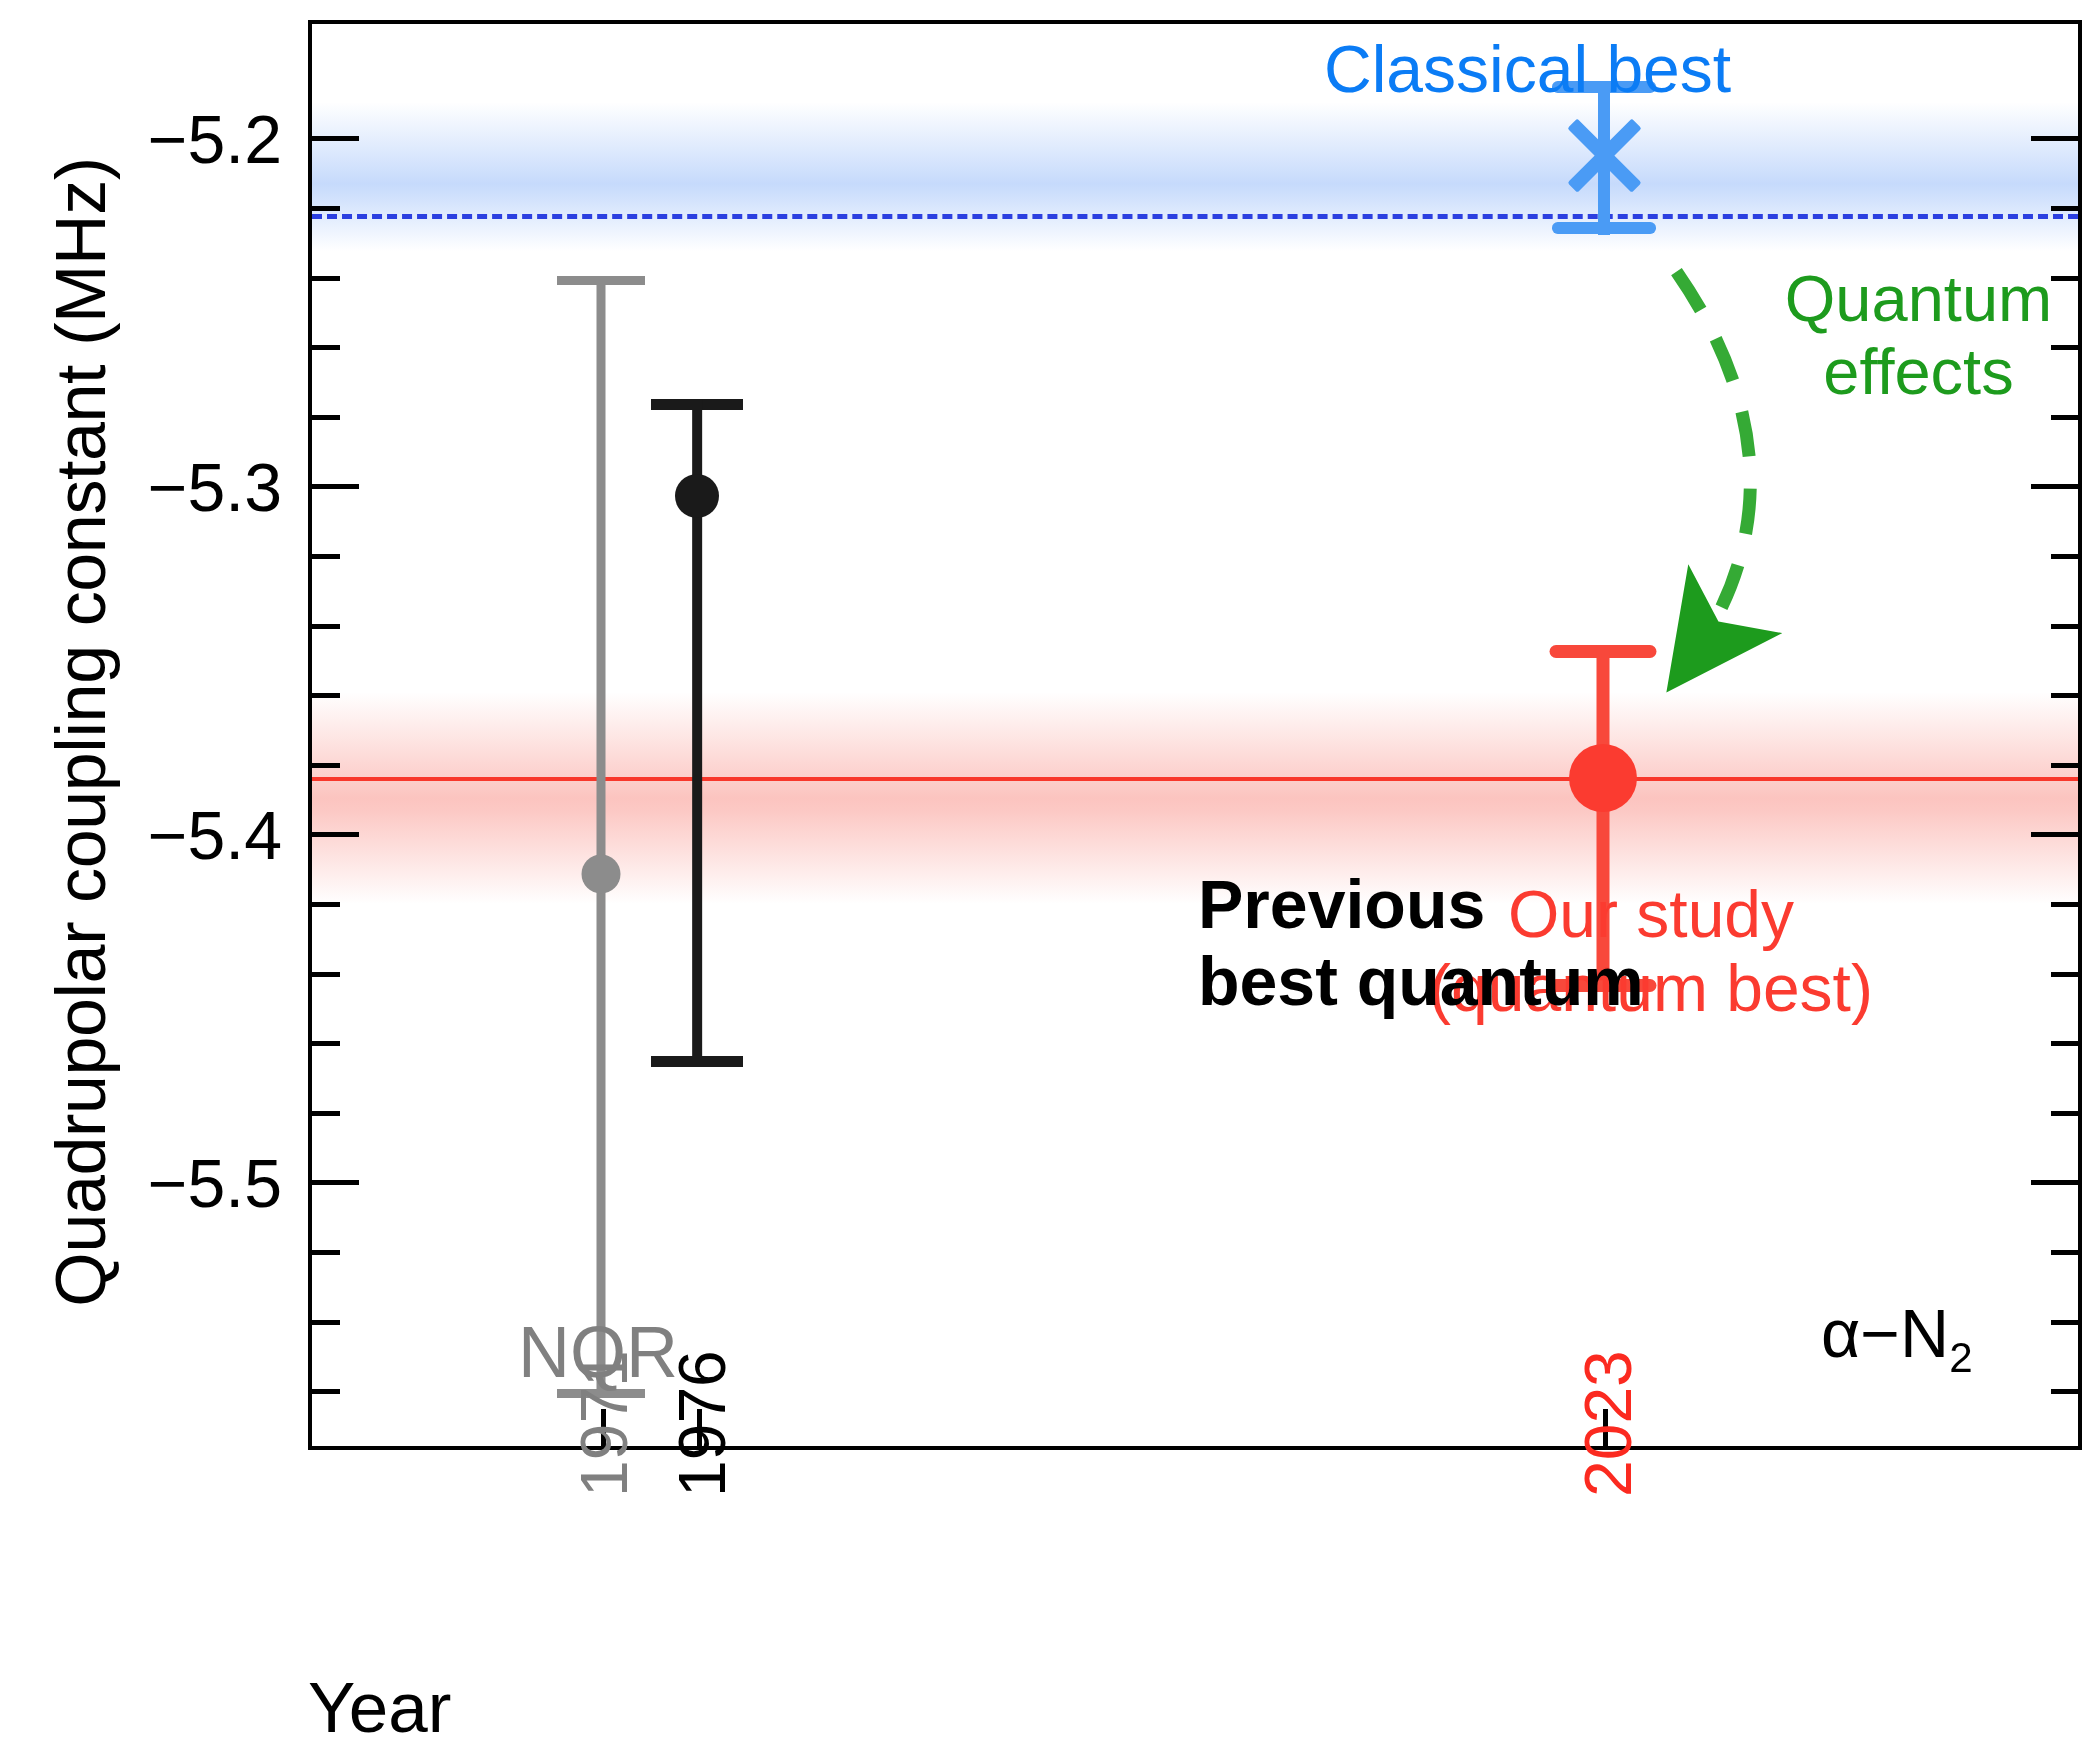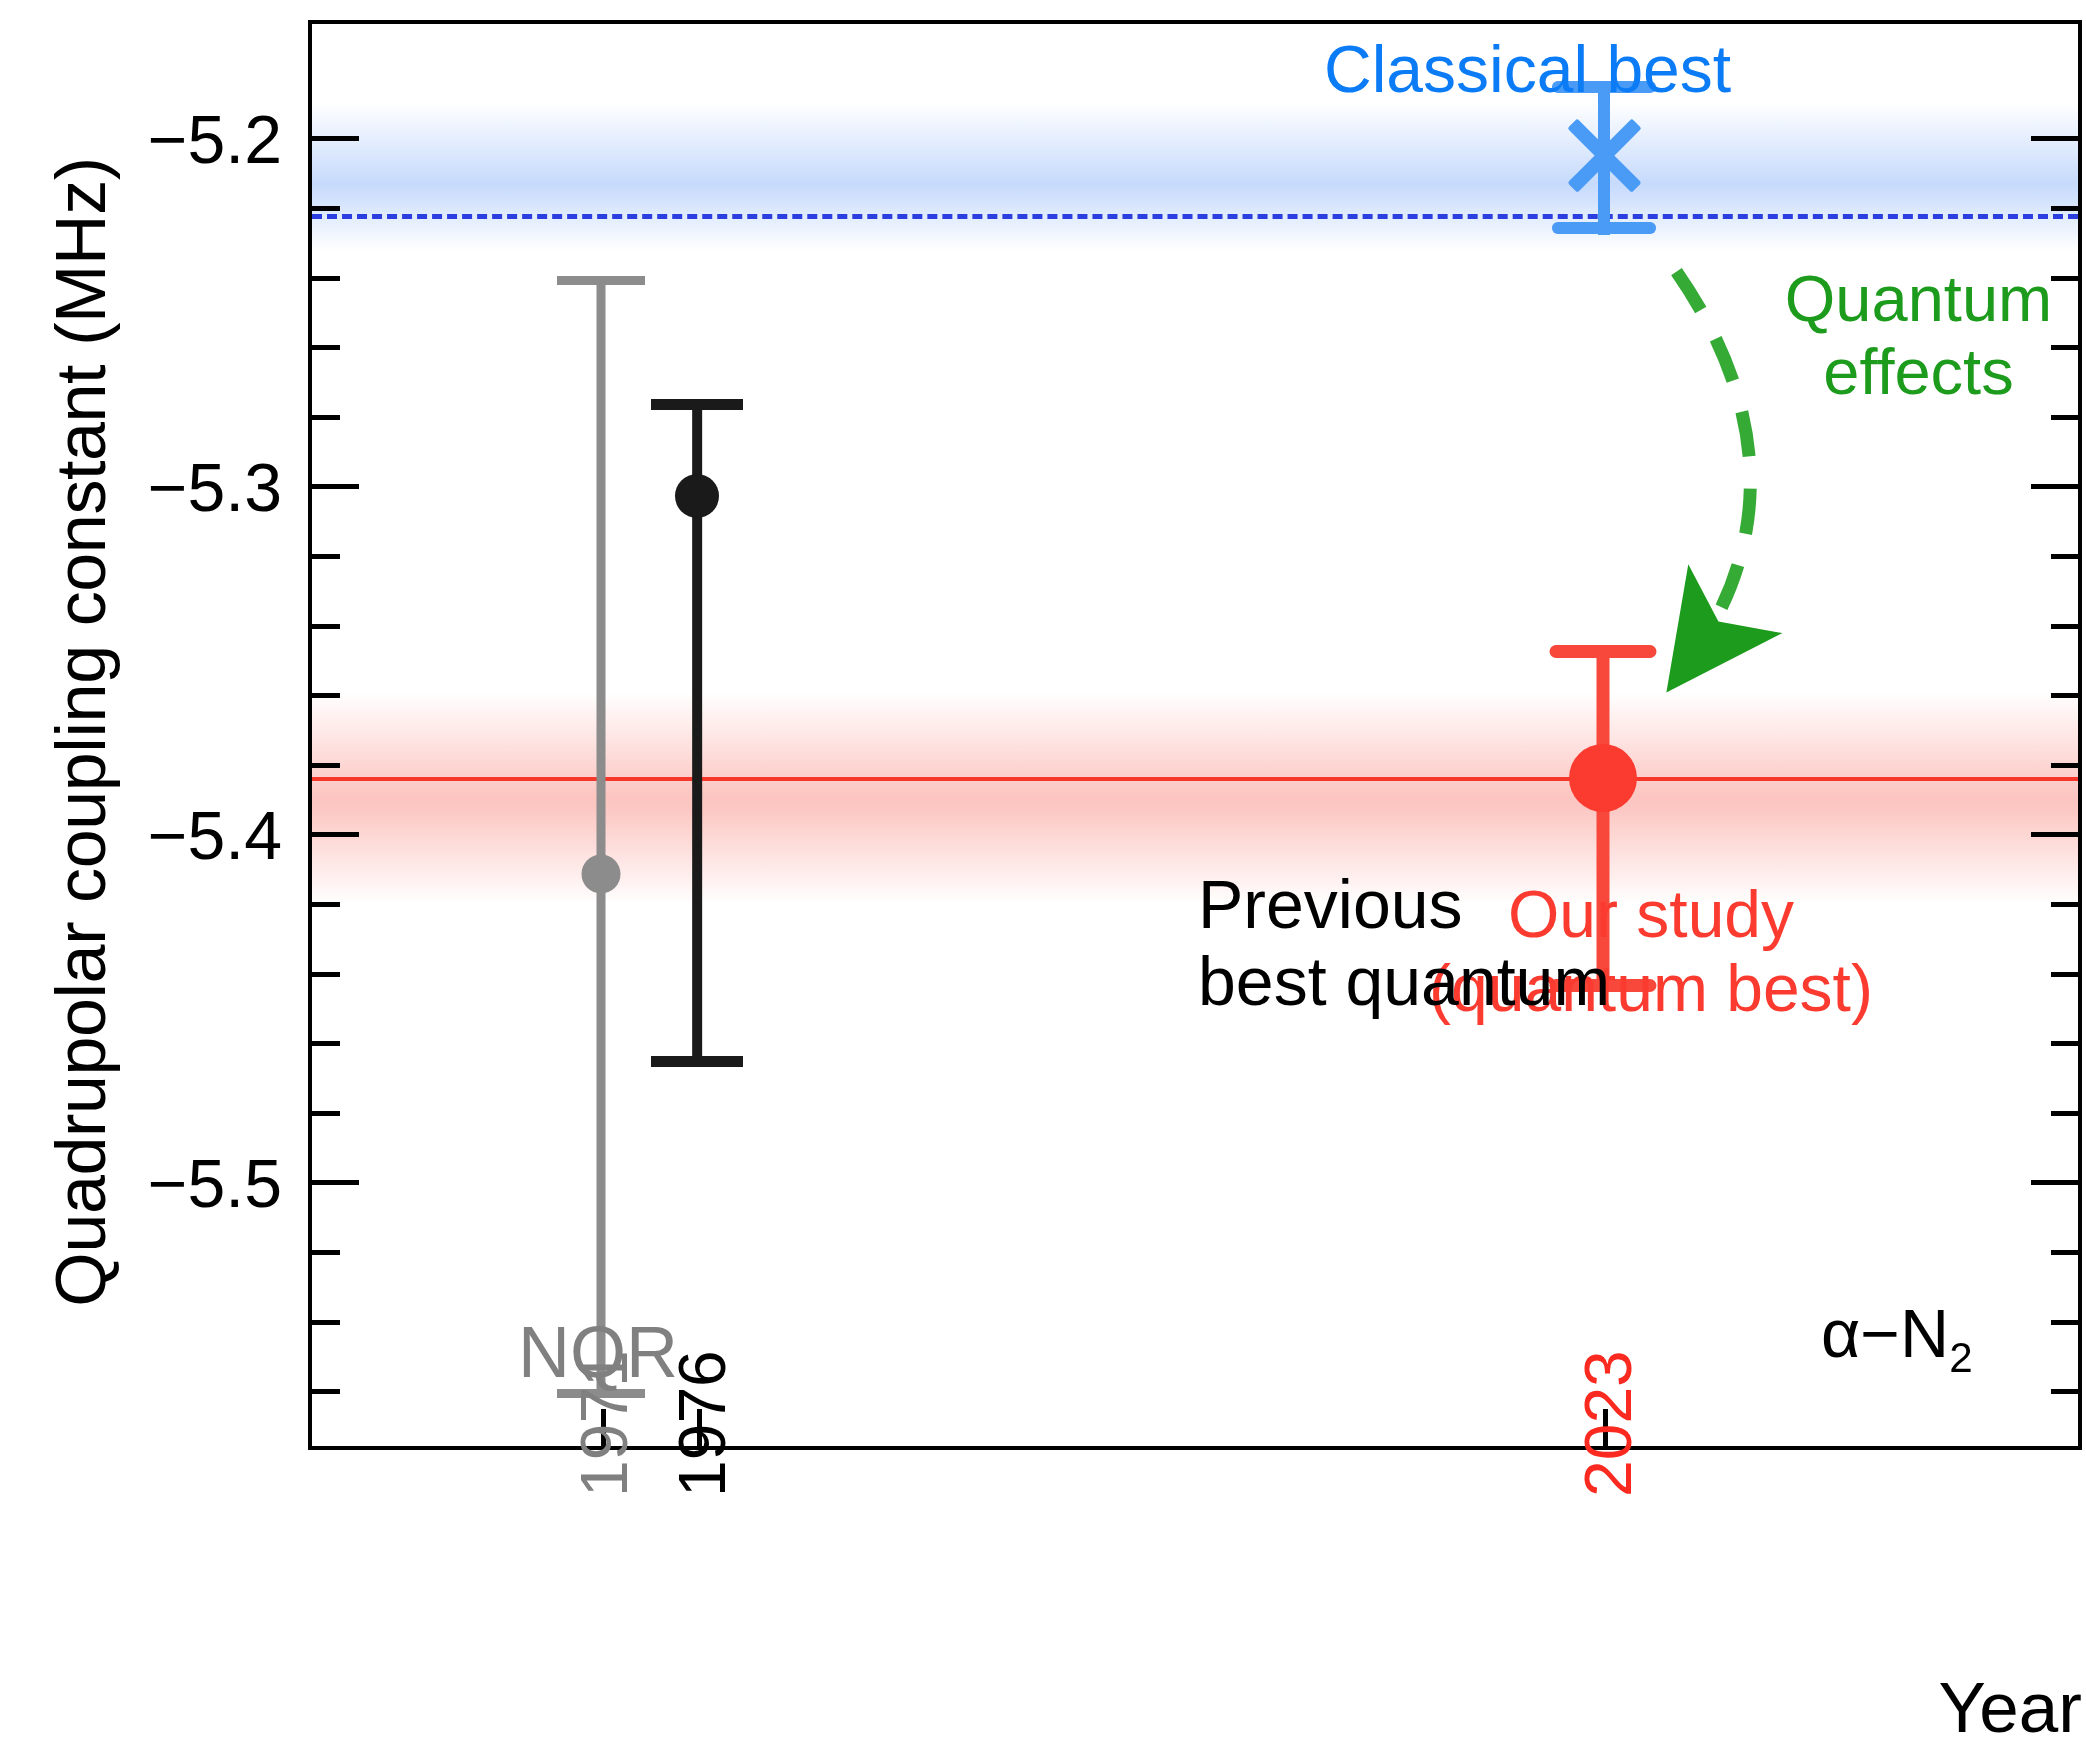--- a/index.html
+++ b/index.html
@@ -6,21 +6,21 @@
   body{width:2087px;height:1761px;position:relative;font-family:"Liberation Sans",sans-serif;overflow:hidden;}
   #root{position:absolute;left:0;top:0;width:2087px;height:1761px;}
   .abs{position:absolute;}
   
   #ylabel{
     left:-615px; top:692px; width:1392px; text-align:center;
     font-size:70px; color:#000; transform:rotate(-90deg);
     transform-origin:center center; white-space:nowrap; letter-spacing:-0.4px;
   }
   #xlabel{
-    left:308px; top:1667px; width:1774px; text-align:right;
+    left:308px; top:1667px; width:1774px; text-align:left;
     font-size:71px; color:#000;
   }
   
   #plot{
     left:308px; top:20px; width:1774px; height:1430px;
     border:4.9px solid #000; box-sizing:border-box; background:#fff; overflow:hidden;
   }
   #clip{position:absolute;left:0;top:0;width:100%;height:100%;overflow:hidden;}
   
   .ytick-label{
@@ -89,21 +89,21 @@
   .ytl.major,.ytr.major{width:47px;}
   .ytl.minor,.ytr.minor{width:27.5px;}
   
   .xlab{
     position:absolute; font-size:66px; white-space:nowrap;
     transform-origin:left top; transform:rotate(-90deg);
   }
   
   #lbl-classical{left:1012px;top:6.5px;font-size:66px;color:#0b7cf5;white-space:nowrap;}
   #lbl-ourstudy{left:1060px;top:854px;font-size:66px;color:#fb3b30;line-height:1.12;text-align:center;width:558px;}
-  #lbl-prev{left:886px;top:842px;font-size:68px;color:#000;line-height:1.13;width:647px;}
+  #lbl-prev{left:886px;top:842px;font-size:68px;color:#000;line-height:1.13;width:647px;font-weight:bold;}
   #lbl-nqr{left:206px;top:1287px;font-size:72px;color:#808080;}
   #lbl-alphan2{left:1509px;top:1270px;font-size:68px;color:#000;white-space:nowrap;}
   #lbl-alphan2 sub{font-size:0.62em;}
   #lbl-quantum{left:1380px;top:239px;font-size:65px;color:#1d9b1d;line-height:1.12;text-align:center;width:453px;}
   svg.overlay{position:absolute;left:0;top:0;width:1774px;height:1430px;pointer-events:none;}
 </style>
 </head>
 <body>
 
 <div id="root">

